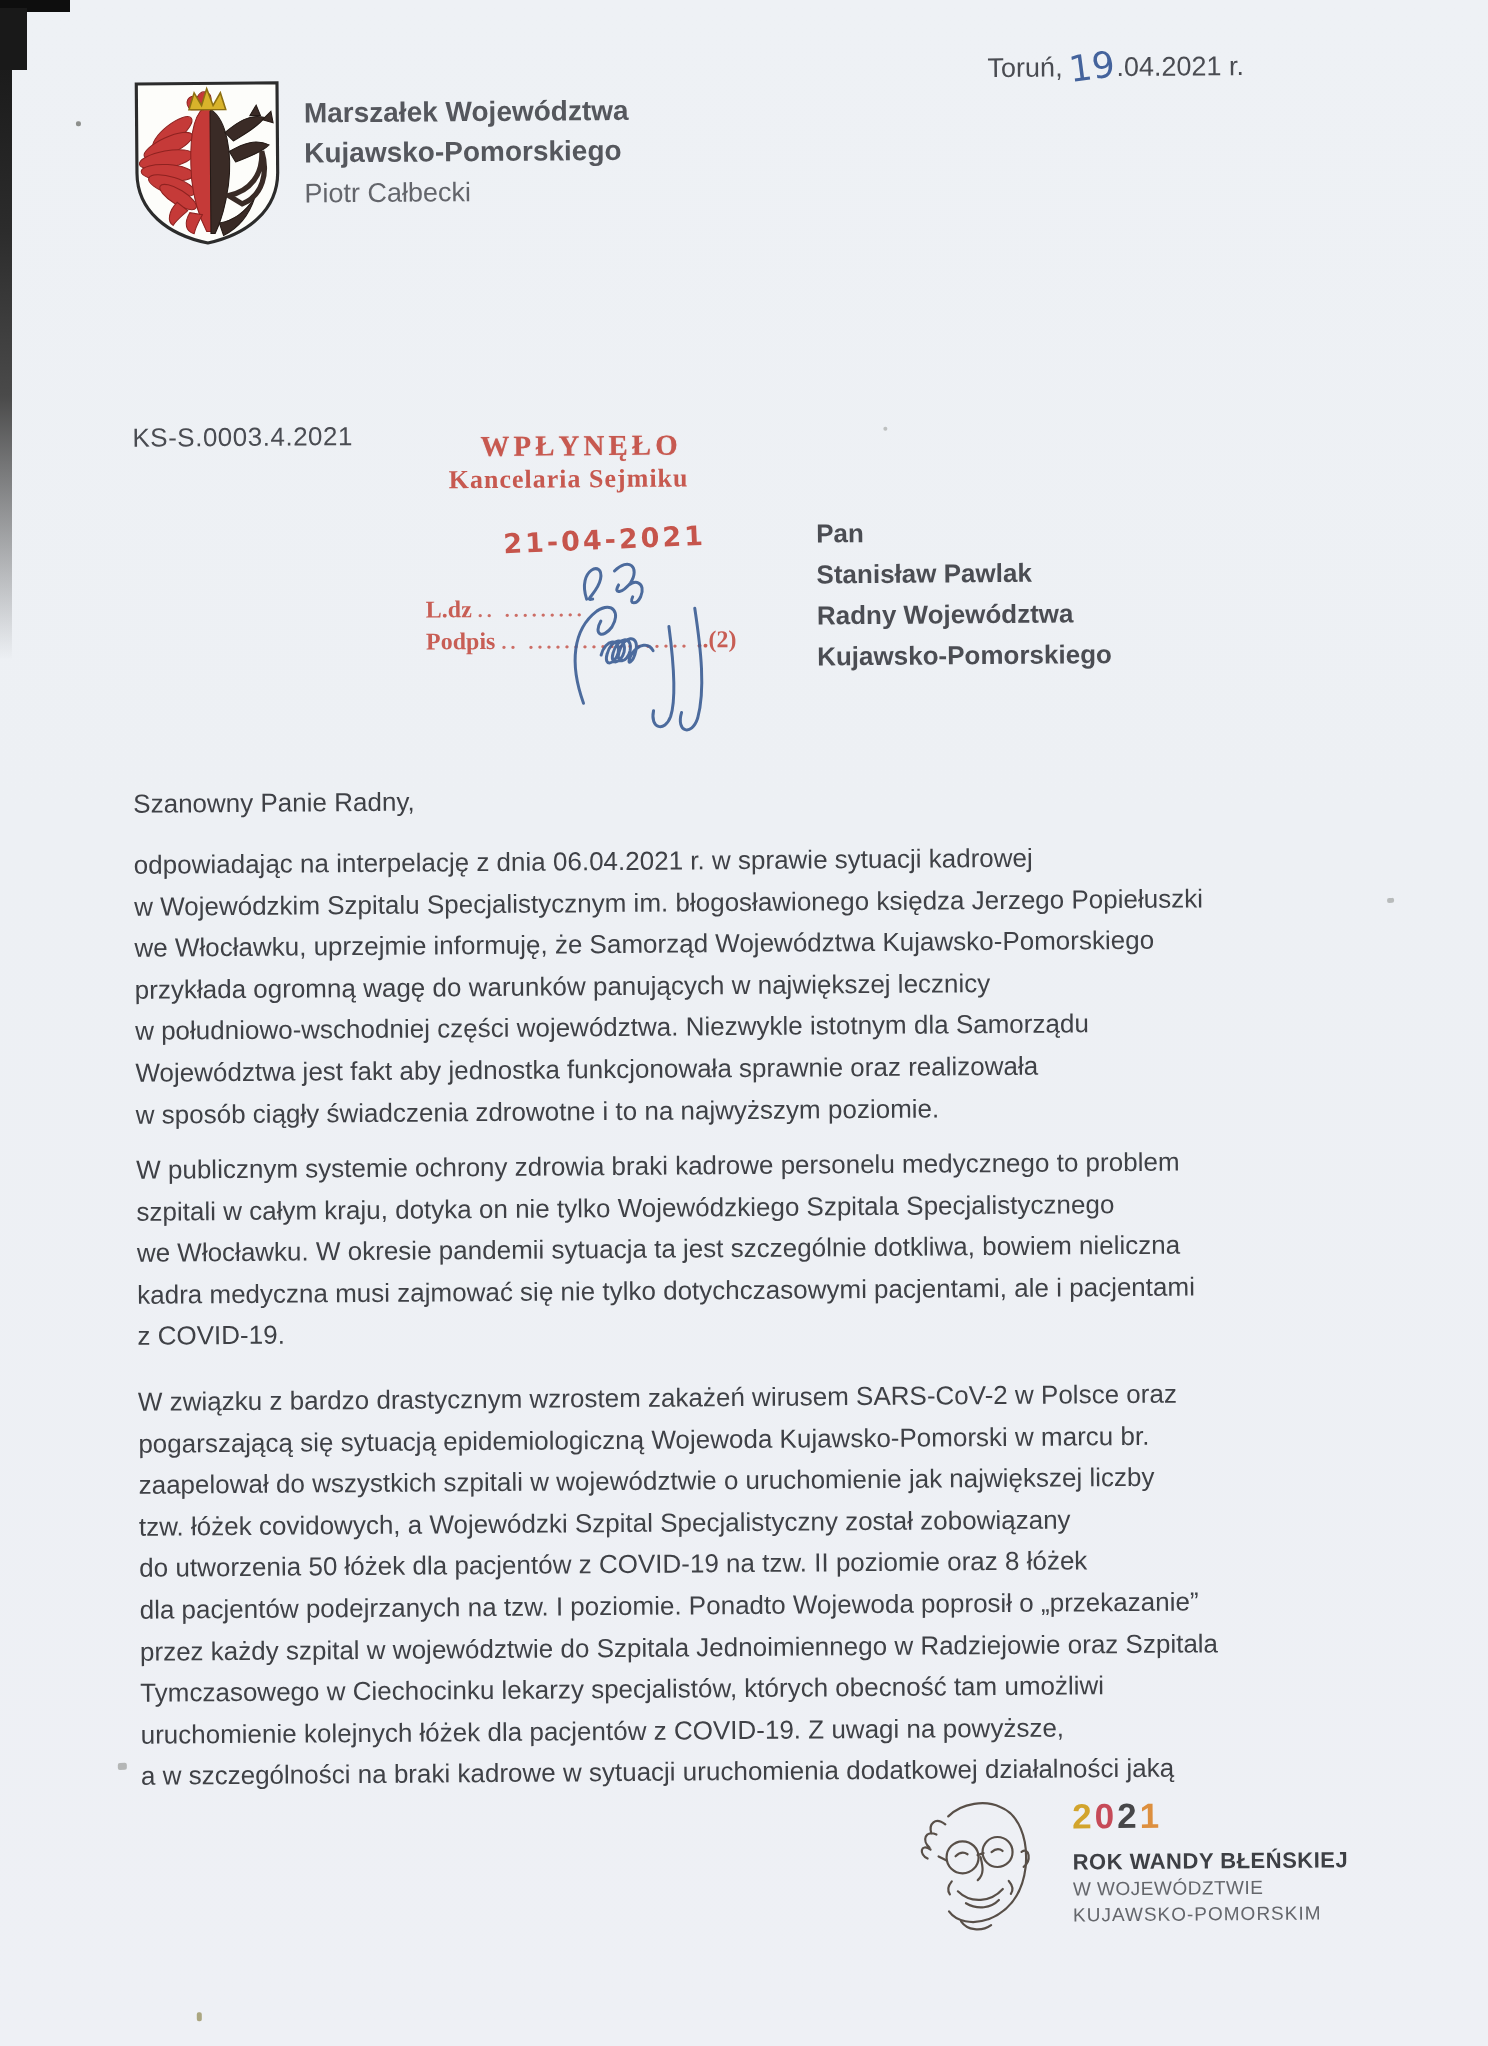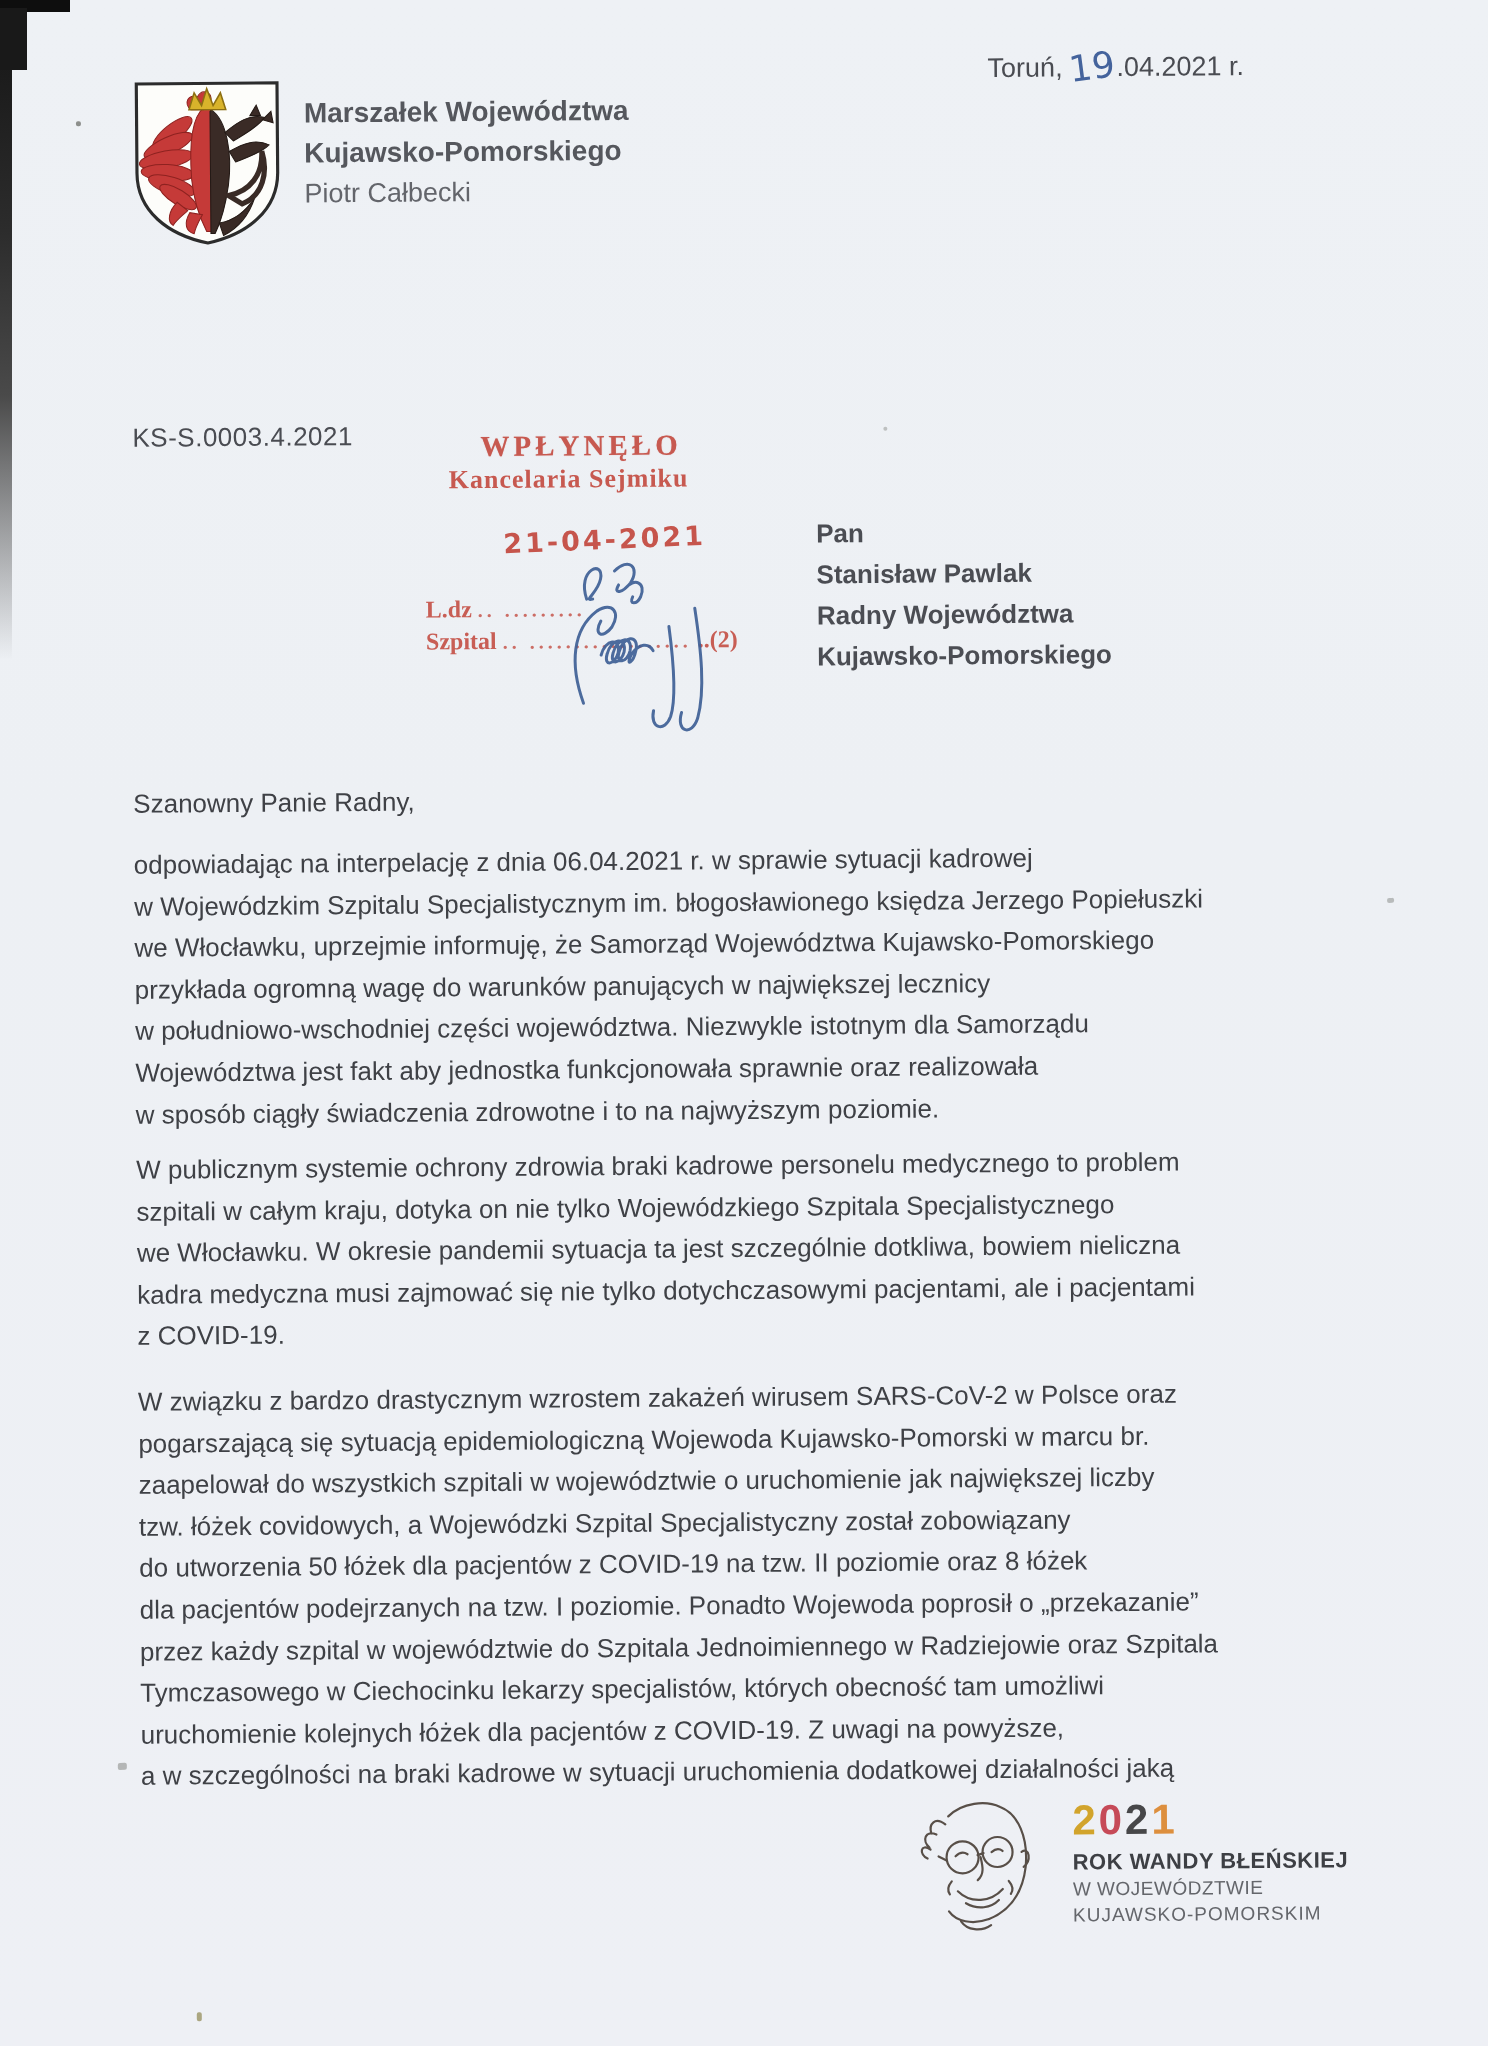--- a/index.html
+++ b/index.html
@@ -48,21 +48,21 @@
   
   .salutation{left:135px;top:784px;font-size:26px;}
   .para{width:1260px;line-height:41.6px;font-size:26px;}
   .p1{left:135px;top:840px;}
   .p2{left:135px;top:1145px;}
   .p3{left:135px;top:1377px;}
   .bline{white-space:nowrap;}
 
   
   .portrait{left:893px;top:1796px;}
-  .year{left:1066px;top:1799px;font-size:42px;font-weight:bold;letter-spacing:3px;font-family:"Liberation Sans",sans-serif;}
+  .year{left:1066px;top:1799px;font-size:35px;font-weight:bold;letter-spacing:3px;font-family:"Liberation Sans",sans-serif;}
   .year .d0{color:#d2a42c;} .year .d1{color:#c64a58;} .year .d2{color:#474749;} .year .d3{color:#dd8f3e;}
   .camp1{left:1066px;top:1852px;font-size:22px;font-weight:bold;color:#3d3f44;letter-spacing:.5px;}
   .camp2{left:1066px;top:1881px;font-size:19px;color:#64666b;letter-spacing:.5px;}
   .camp3{left:1066px;top:1907px;font-size:19px;color:#64666b;letter-spacing:1px;}
 
   
   .speck{position:absolute;background:#8d8f8c;border-radius:2px;}
   .sp1{left:83px;top:116px;width:5px;height:5px;}
   .sp2{left:1388px;top:903px;width:7px;height:5px;opacity:.55;}
   .sp3{left:112px;top:1758px;width:9px;height:7px;opacity:.6;}
@@ -122,21 +122,21 @@
 
     <div class="abs stamp">
       <div class="s1">WPŁYNĘŁO</div>
       <div class="s2">Kancelaria Sejmiku</div>
       <div class="sdate">21-04-2021</div>
       <div class="row rowldz">
         <span>L.dz</span>
         <span class="lead">.. .........</span>
       </div>
       <div class="row rowpodpis">
-        <span>Szpital</span>
+        <span>Podpis</span>
         <span class="lead">.. ..................</span>
         <span>..(2)</span>
       </div>
     </div>
 
     <svg class="abs signature" width="205" height="192" viewBox="0 0 205 192" fill="none" stroke="#3f6096" stroke-width="3" stroke-linecap="round" opacity="0.92">
       <path d="M38,48 C28,18 56,8 52,28 C49,42 34,50 44,48"></path>
       <path d="M66,20 C80,6 92,16 82,32 C74,42 64,44 70,34 M76,38 C86,26 98,32 92,46 C88,54 80,54 84,46"></path>
       <path d="M34,152 C20,112 24,78 48,60 C64,50 72,62 63,76 C54,88 44,84 52,70"></path>
       <path d="M52,104 C56,88 72,86 69,102 C66,114 54,116 58,103 C62,87 78,85 75,101 C72,113 60,115 64,102 C68,86 84,84 81,100 C78,112 66,114 70,101 C74,85 90,83 87,99 C84,113 76,116 82,104 C90,92 100,92 104,100"></path>

